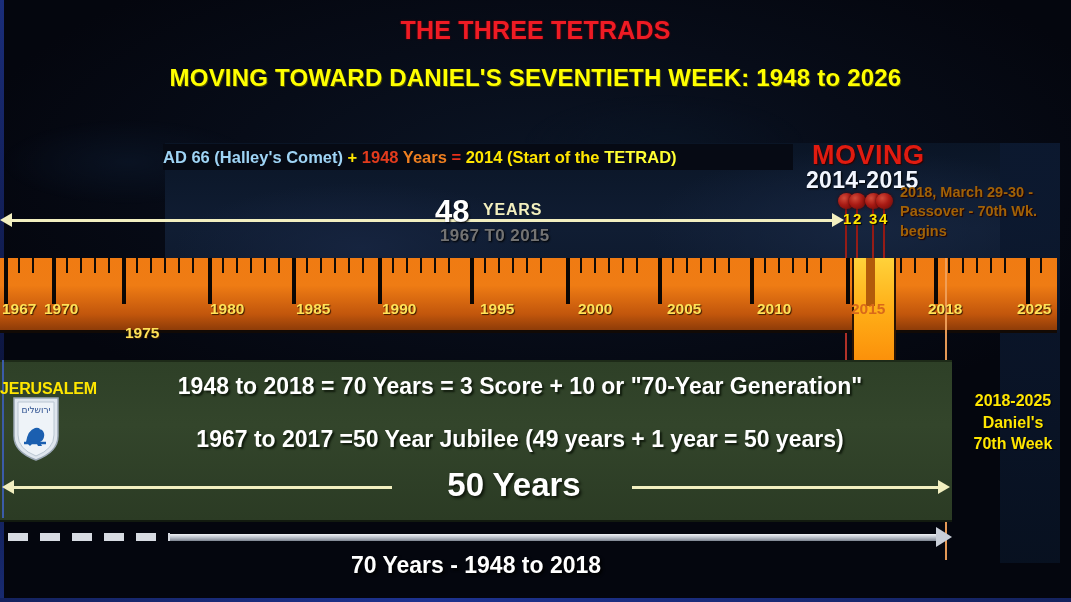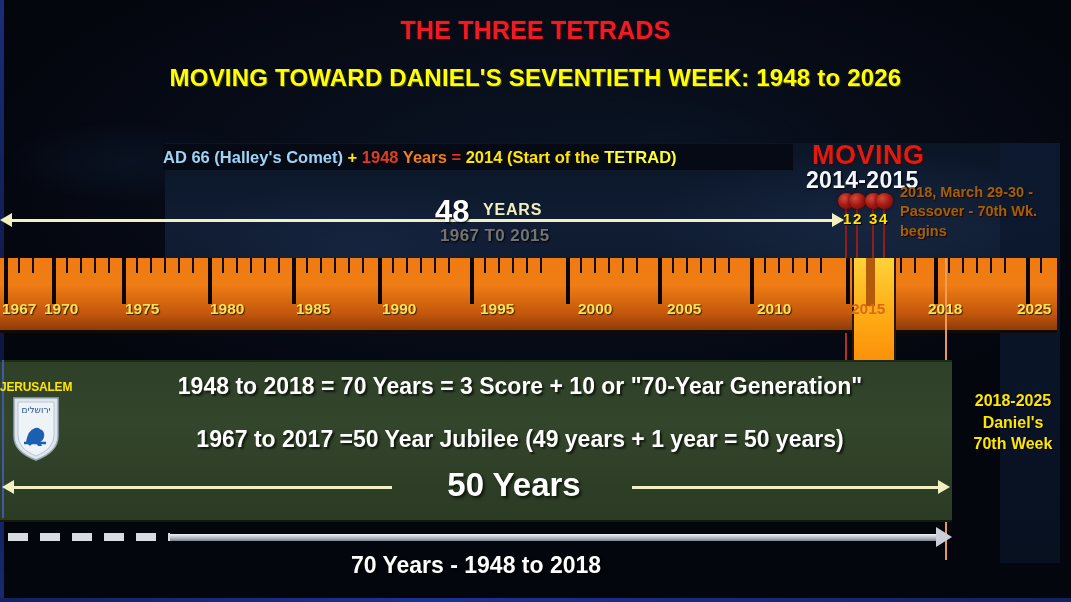--- a/index.html
+++ b/index.html
@@ -103,21 +103,21 @@
 
   
   #green-panel{position:absolute;left:0;top:360px;width:952px;height:158px;
     background:linear-gradient(180deg,#2e4027 0%,#33452b 40%,#2b3b24 100%);
     border-top:2px solid #1d2a18;border-bottom:2px solid #121a0f;}
   #green-vline{position:absolute;left:2px;top:360px;width:2px;height:158px;background:#3b5ba8;}
   #stmt-1{position:absolute;left:90px;top:373px;width:860px;text-align:center;font-size:23px;font-weight:bold;color:#ffffff;text-shadow:2px 2px 2px #101a0c;}
   #stmt-2{position:absolute;left:90px;top:418px;width:860px;text-align:center;font-size:23px;font-weight:bold;color:#ffffff;text-shadow:2px 2px 2px #101a0c;margin-top:8px;}
 
   
-  #jerusalem-label{position:absolute;left:0px;top:380px;font-size:12px;font-weight:bold;color:#ffe600;letter-spacing:-.2px;}
+  #jerusalem-label{position:absolute;left:0px;top:380px;font-size:16px;font-weight:bold;color:#ffe600;letter-spacing:-.2px;}
   #jerusalem-emblem{position:absolute;left:12px;top:396px;width:48px;height:66px;}
 
   
   #arrow50-line-l{position:absolute;left:12px;top:486px;width:380px;height:3px;background:#f2efc0;}
   #arrow50-line-r{position:absolute;left:632px;top:486px;width:308px;height:3px;background:#f2efc0;}
   #arrow50-head-l{position:absolute;left:2px;top:480px;width:0;height:0;border-top:7px solid transparent;border-bottom:7px solid transparent;border-right:12px solid #f2efc0;}
   #arrow50-head-r{position:absolute;left:938px;top:480px;width:0;height:0;border-top:7px solid transparent;border-bottom:7px solid transparent;border-left:12px solid #f2efc0;}
   #label-50{position:absolute;left:400px;top:466px;width:228px;text-align:center;font-size:33px;font-weight:bold;color:#ffffff;text-shadow:2px 2px 3px #0d1409;}
 
   
@@ -282,21 +282,21 @@
     <div>70th Week</div>
   </div>
 
   <div id="bot-dashes"></div>
   <div id="bot-line"></div>
   <div id="bot-head"></div>
   <div id="bot-label">70 Years - 1948 to 2018</div>
 
 <div class="ryear" style="left: 2px;">1967</div>
     <div class="ryear" style="left: 44px;">1970</div>
-    <div class="ryear" style="left: 125px;">1975</div>
+    <div class="ryear" style="left: 125px; margin-top: 24px;">1975</div>
     <div class="ryear" style="left: 210px;">1980</div>
     <div class="ryear" style="left: 296px;">1985</div>
     <div class="ryear" style="left: 382px;">1990</div>
     <div class="ryear" style="left: 480px;">1995</div>
     <div class="ryear" style="left: 578px;">2000</div>
     <div class="ryear" style="left: 667px;">2005</div>
     <div class="ryear" style="left: 757px;">2010</div>
     <div class="ryear" style="left: 928px;">2018</div>
     <div class="ryear" style="left: 1017px;">2025</div>
   </div>

